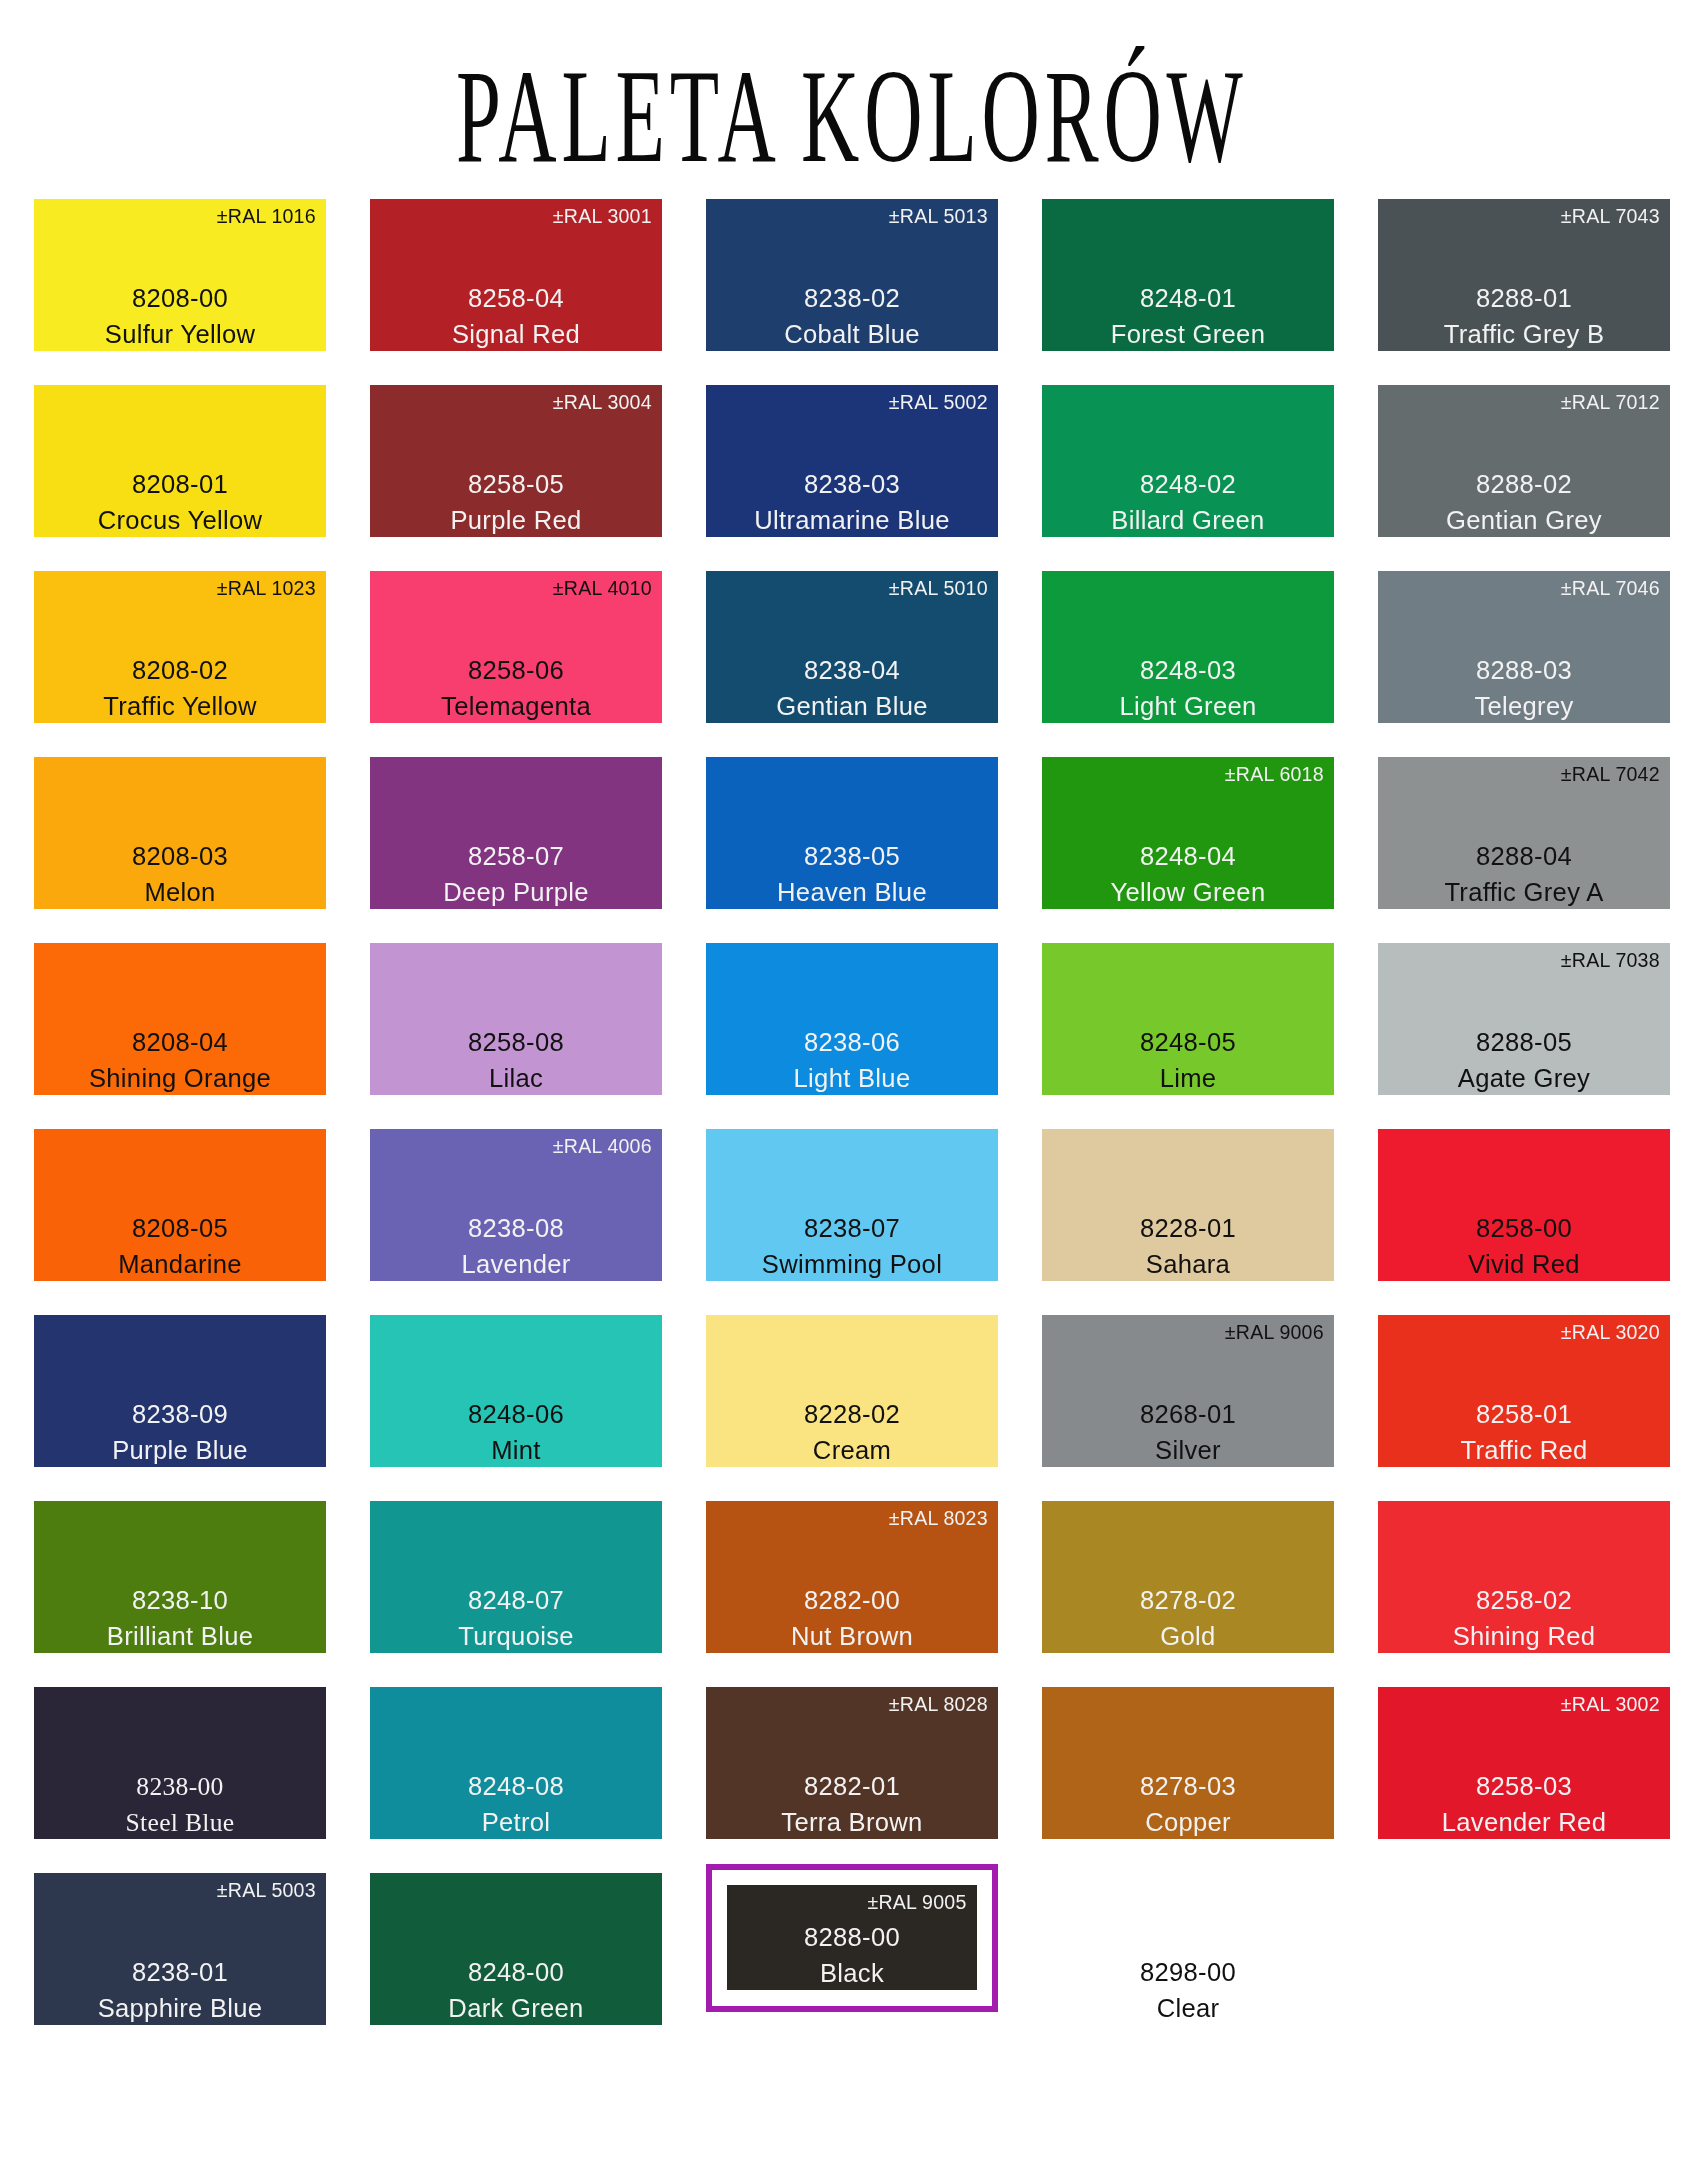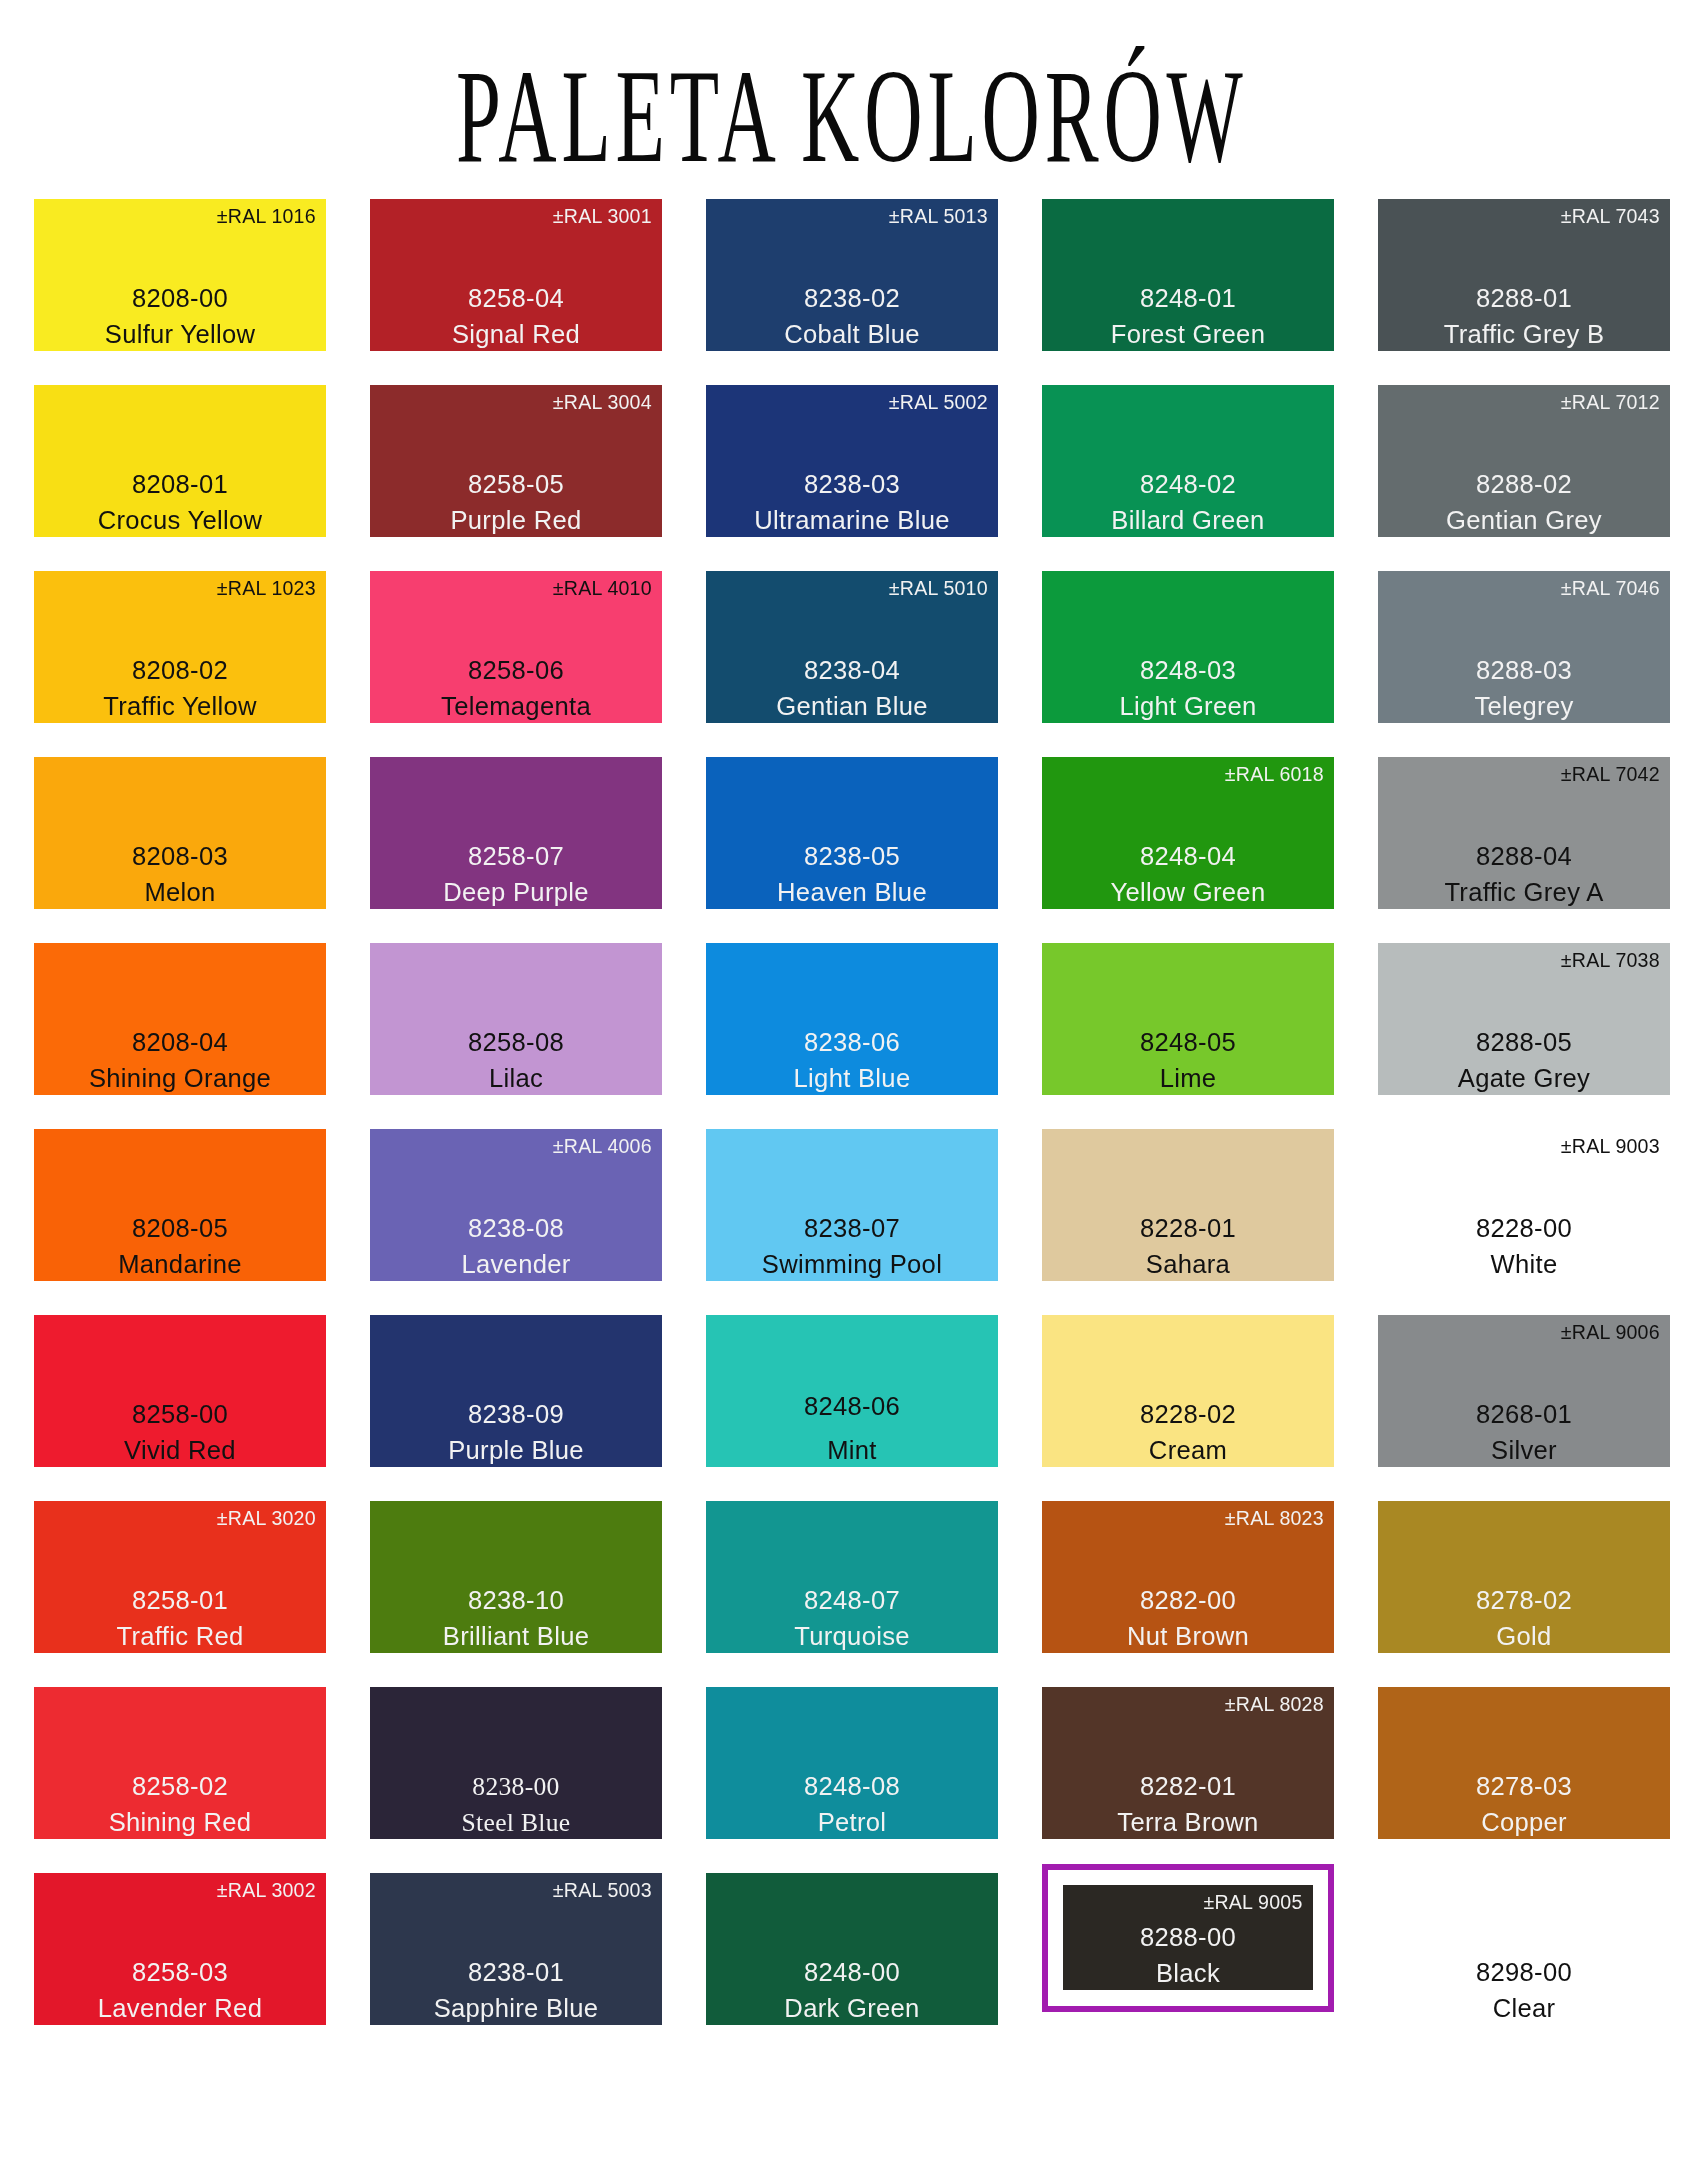--- a/index.html
+++ b/index.html
@@ -287,40 +287,33 @@
         <div class="color-name txt-dark">Swimming Pool</div>
       </div>
     </div>
     <div class="swatch-cell">
       <div class="swatch" style="background: rgb(223, 201, 158);">
         <div class="product-code txt-dark">8228-01</div>
         <div class="color-name txt-dark">Sahara</div>
       </div>
     </div>
     <div class="swatch-cell">
-      <div class="swatch" style="background: rgb(255, 255, 255);">
-        <div class="ral-code txt-dark">±RAL 9003</div>
-        <div class="product-code txt-dark">8228-00</div>
-        <div class="color-name txt-dark">White</div>
-      </div>
-    </div>
-    <div class="swatch-cell">
       <div class="swatch" style="background: rgb(238, 27, 46);">
         <div class="product-code txt-dark">8258-00</div>
         <div class="color-name txt-dark">Vivid Red</div>
       </div>
     </div>
     <div class="swatch-cell">
       <div class="swatch" style="background: rgb(35, 52, 110);">
         <div class="product-code txt-light">8238-09</div>
         <div class="color-name txt-light">Purple Blue</div>
       </div>
     </div>
     <div class="swatch-cell">
-      <div class="swatch" style="background: rgb(38, 196, 180); gap: 8px;">
+      <div class="swatch" style="background: rgb(38, 196, 180);">
         <div class="product-code txt-dark">8248-06</div>
         <div class="color-name txt-dark">Mint</div>
       </div>
     </div>
     <div class="swatch-cell">
       <div class="swatch" style="background: rgb(250, 228, 130);">
         <div class="product-code txt-dark">8228-02</div>
         <div class="color-name txt-dark">Cream</div>
       </div>
     </div>

